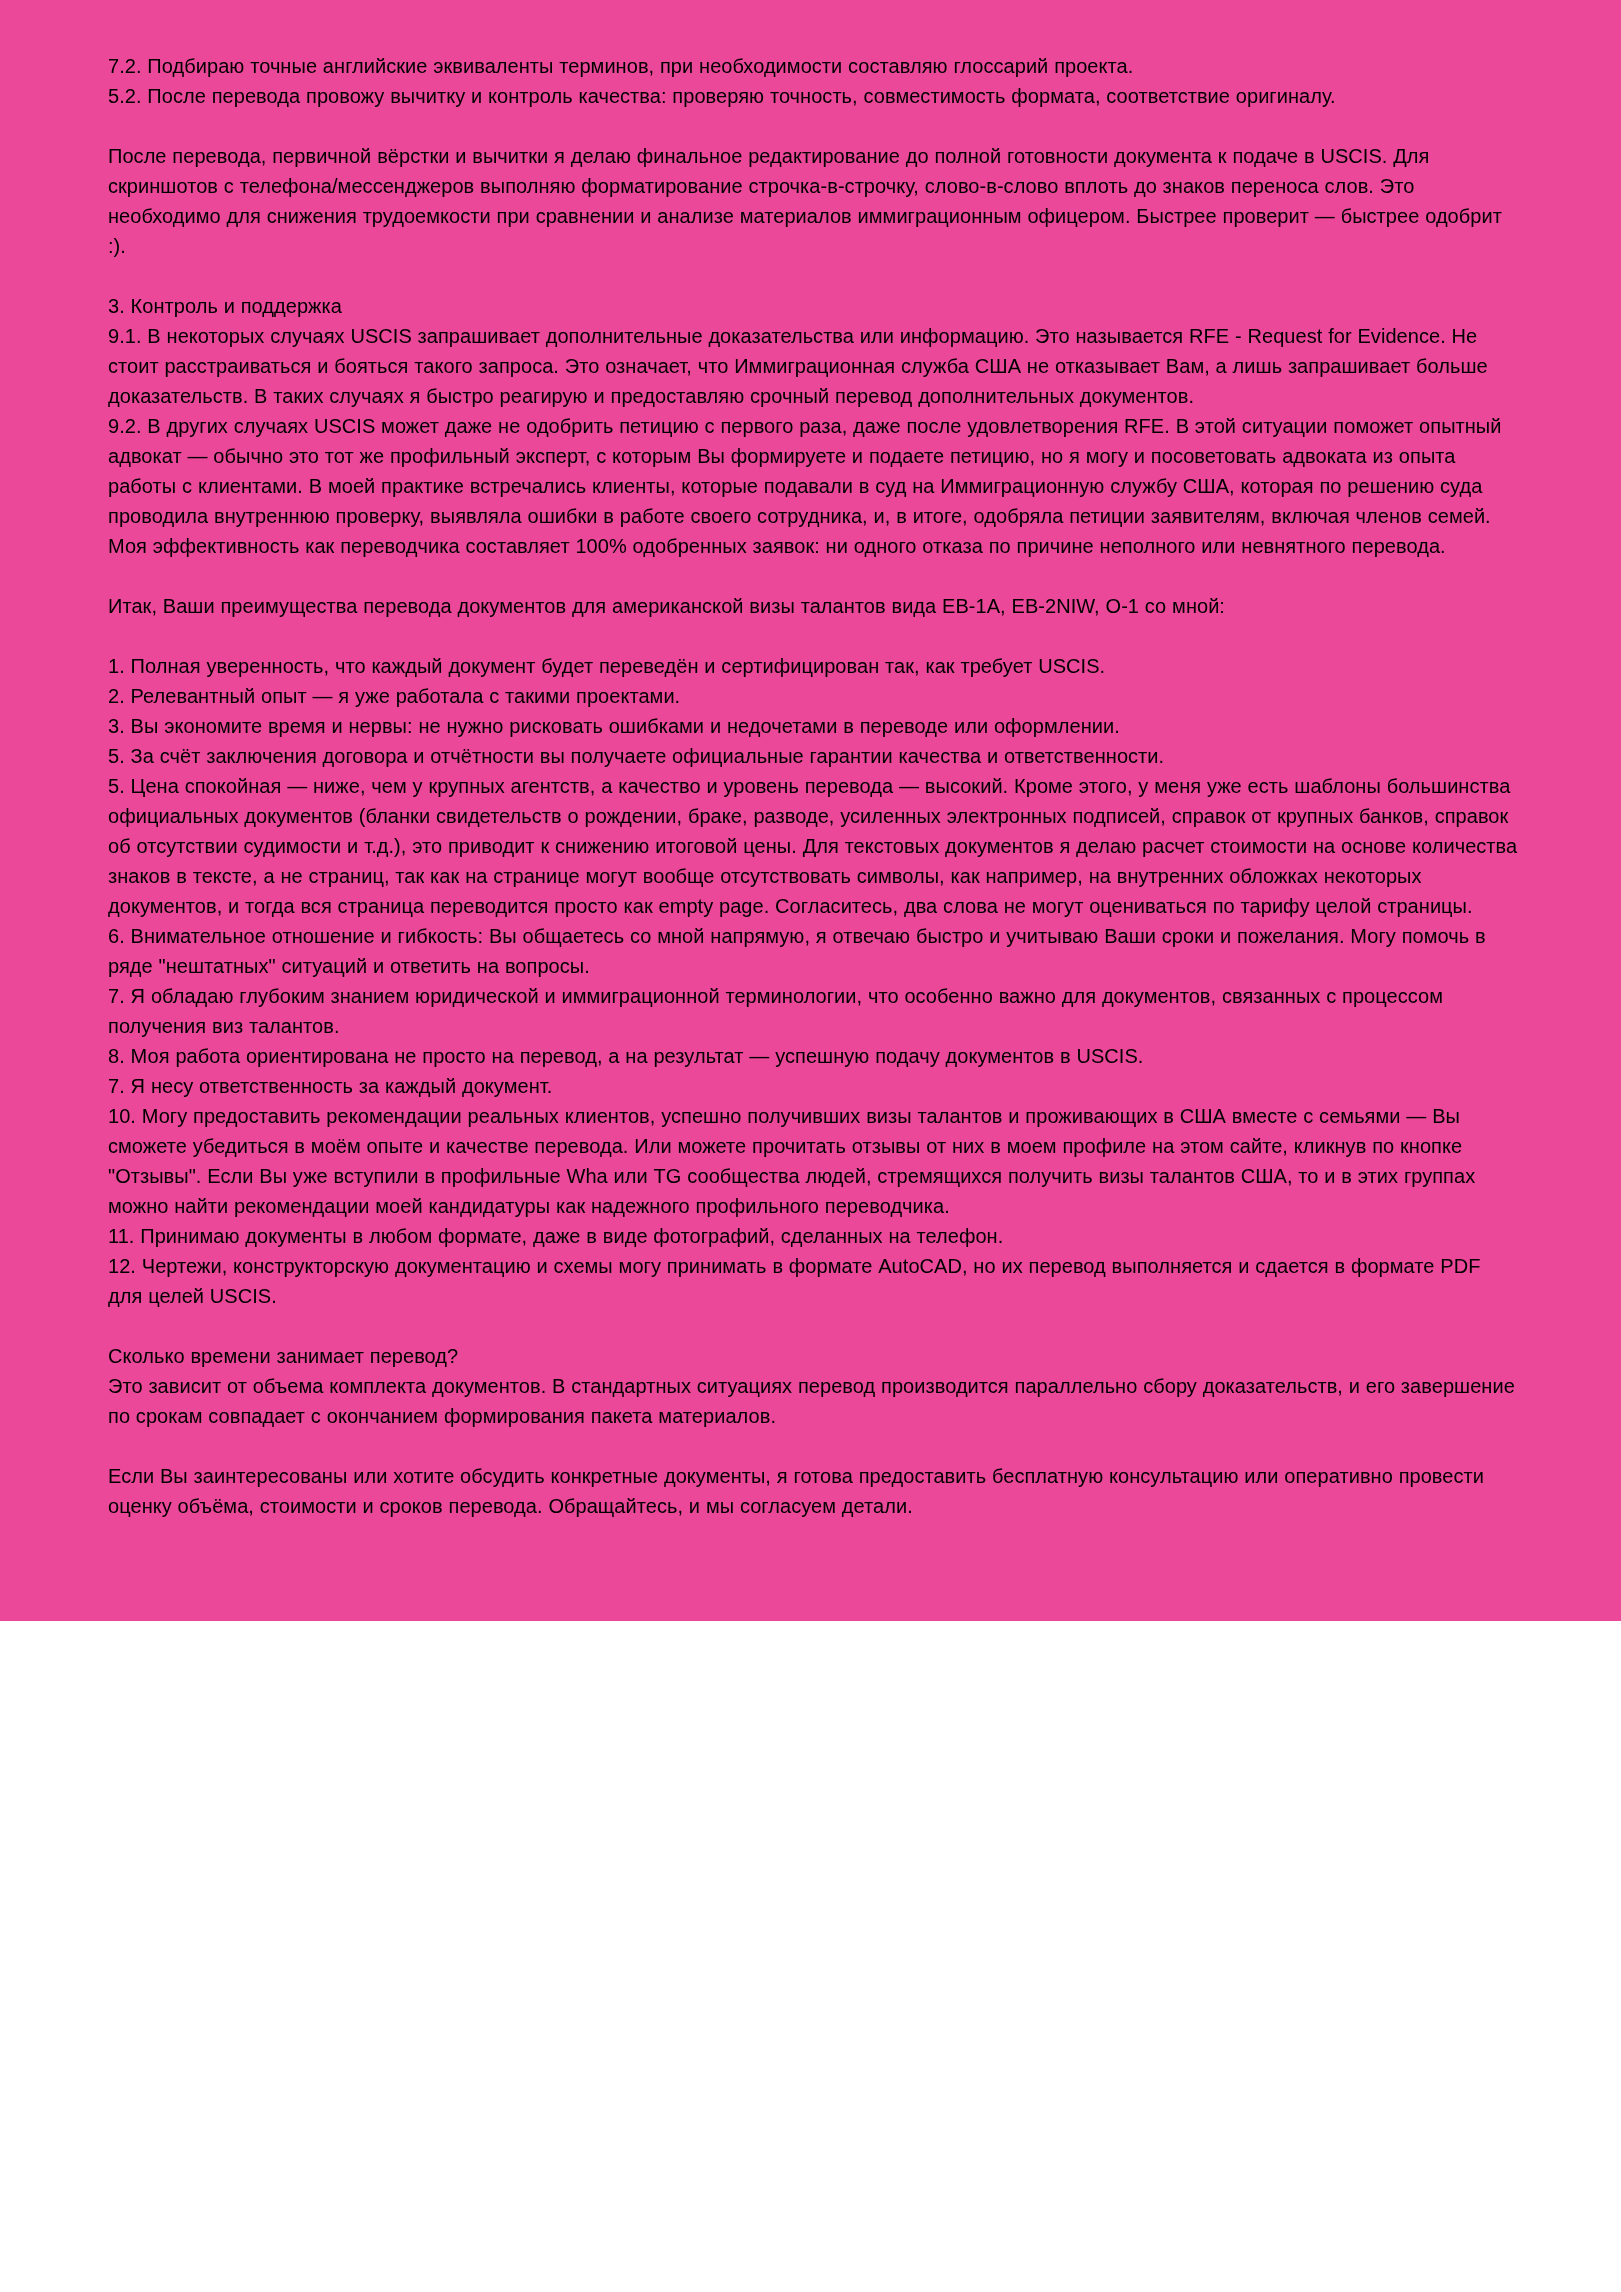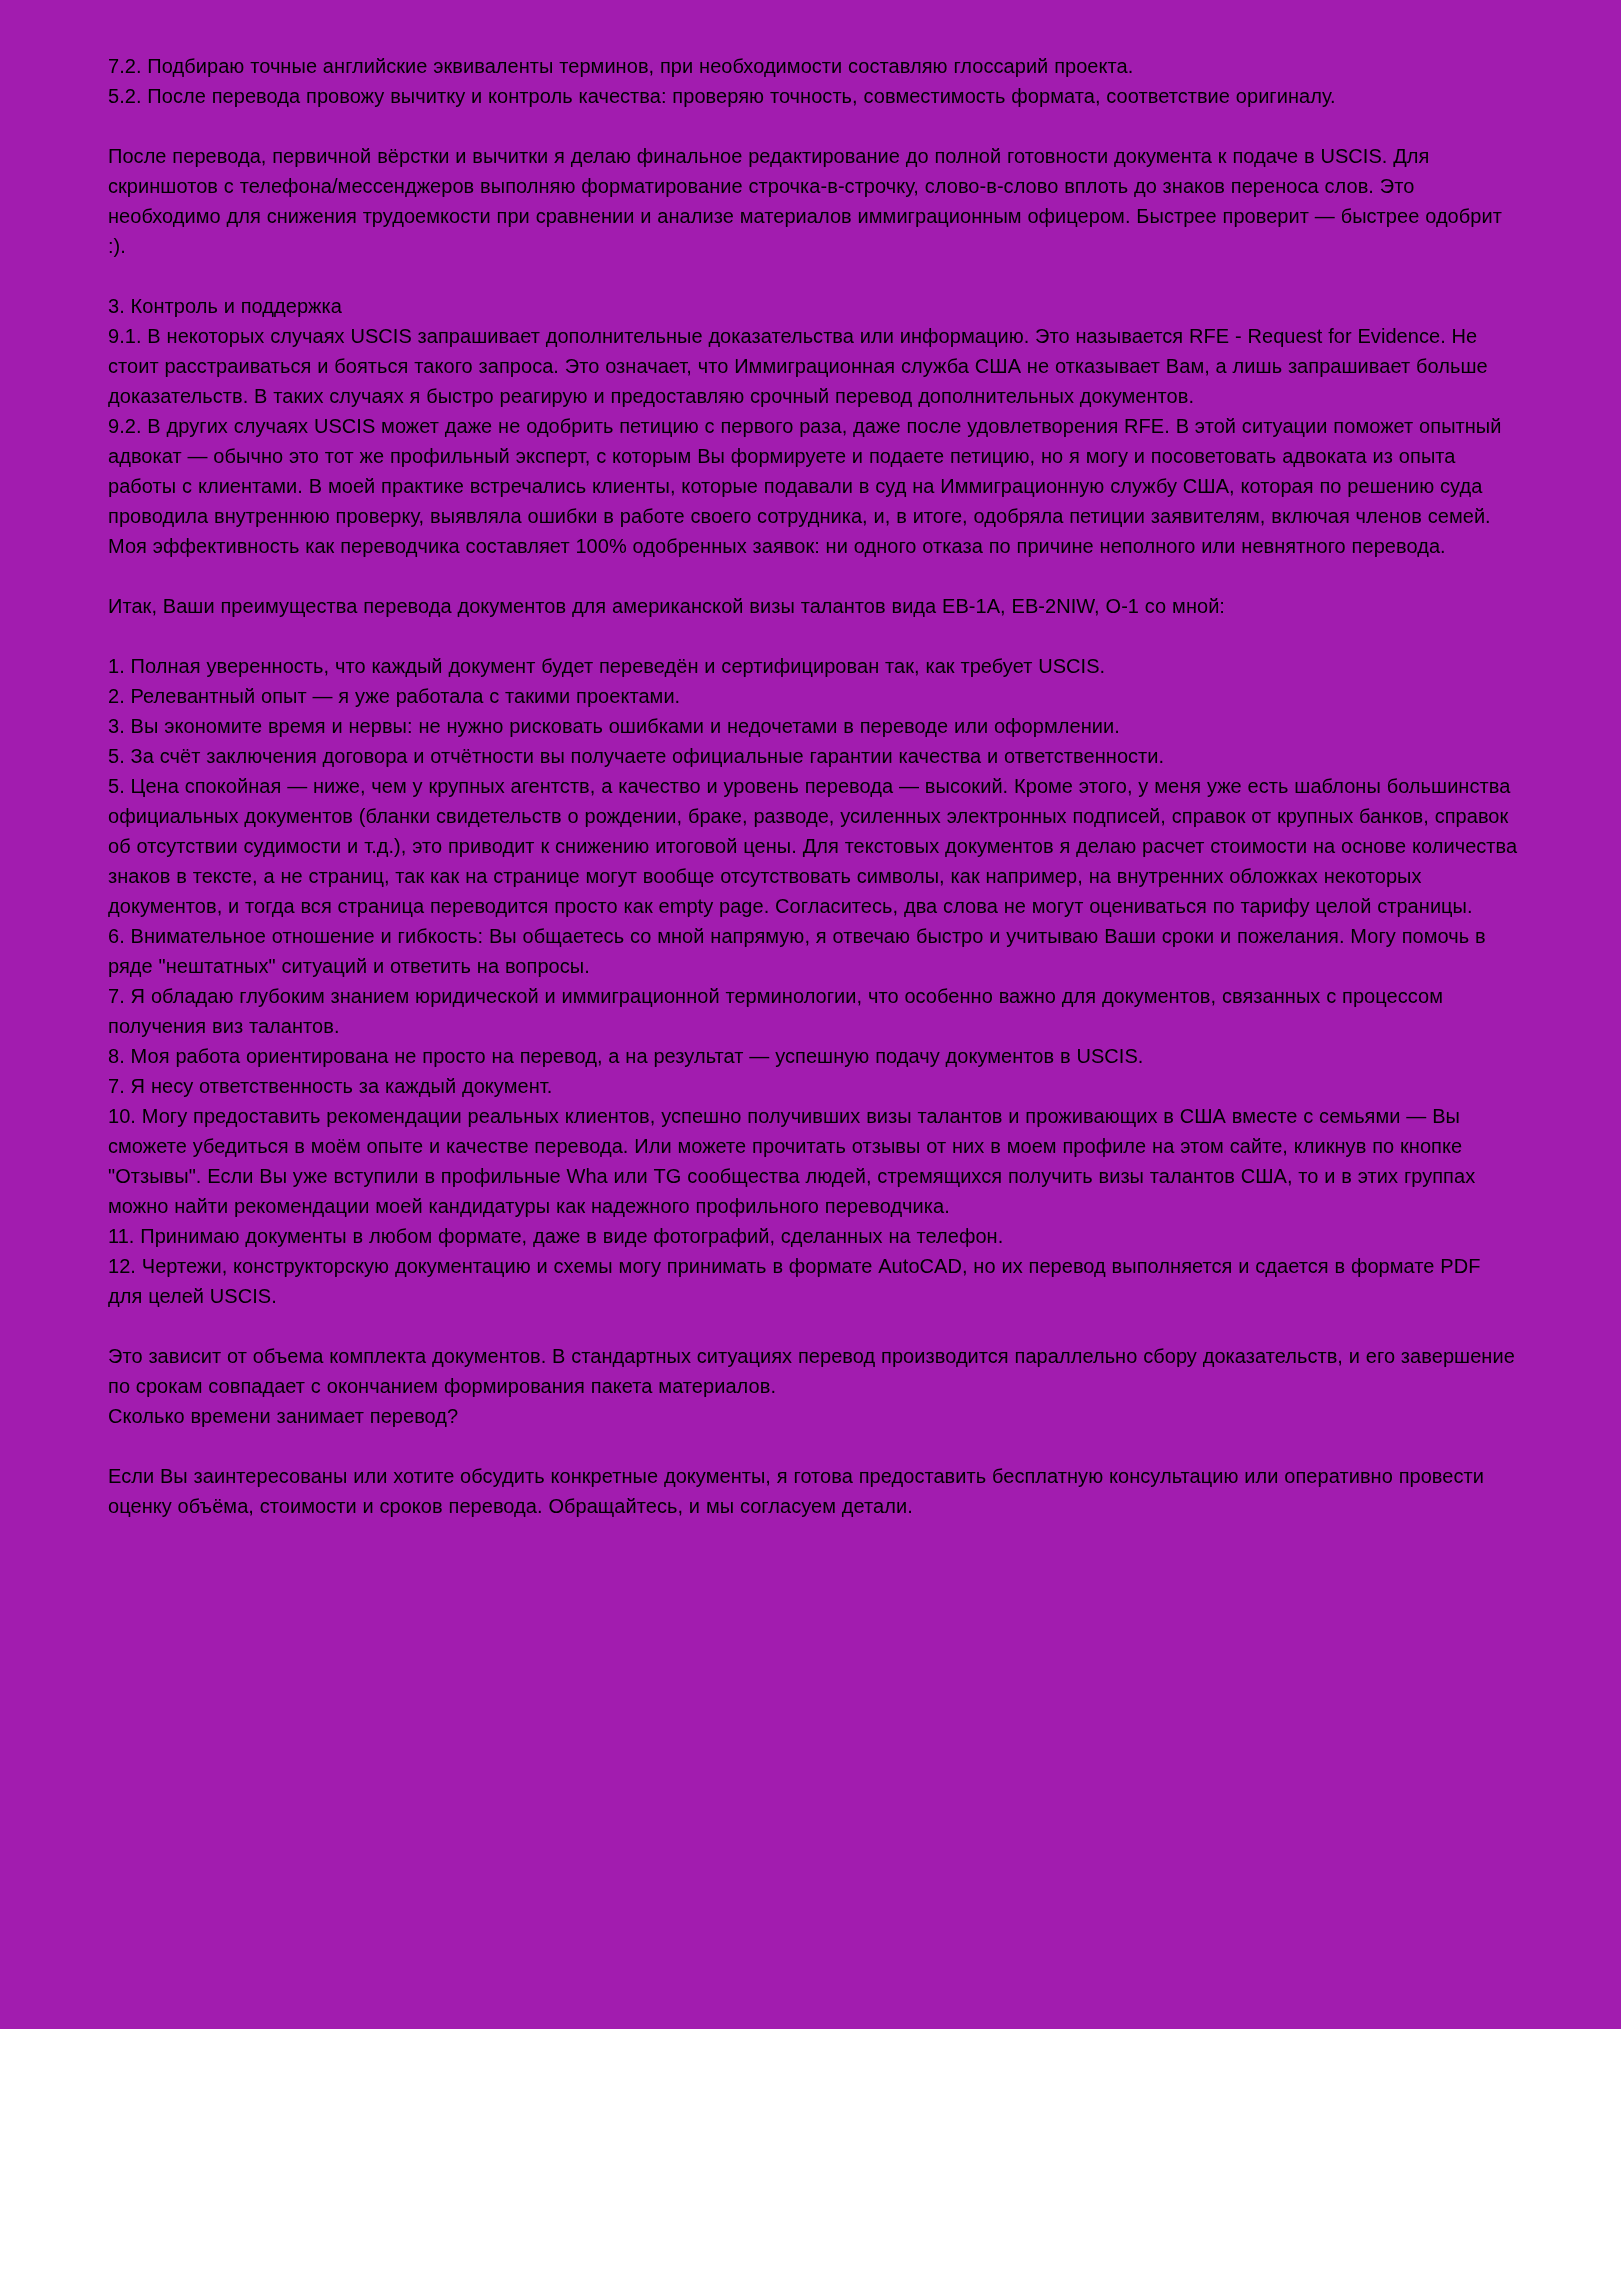--- a/index.html
+++ b/index.html
@@ -8,22 +8,22 @@
     padding: 0;
     background: #ffffff;
   }
   body {
     font-family: "Liberation Sans", "DejaVu Sans", sans-serif;
     color: #000000;
   }
   .page {
     position: relative;
     width: 1621px;
-    height: 2029px;
-    background: #a21caf;
+    height: 1621px;
+    background: #ec4899;
     box-sizing: border-box;
     padding: 51px 102px 8px 108px;
     overflow: hidden;
   }
   .doc-body {
     font-size: 20px;
     line-height: 30px;
     text-align: left;
     letter-spacing: 0.05px;
     word-spacing: 0.2px;
@@ -61,19 +61,19 @@
       <p class="para">5. За счёт заключения договора и отчётности вы получаете официальные гарантии качества и ответственности.</p>
       <p class="para">5. Цена спокойная — ниже, чем у крупных агентств, а качество и уровень перевода — высокий. Кроме этого, у меня уже есть шаблоны большинства официальных документов (бланки свидетельств о рождении, браке, разводе, усиленных электронных подписей, справок от крупных банков, справок об отсутствии судимости и т.д.), это приводит к снижению итоговой цены. Для текстовых документов я делаю расчет стоимости на основе количества знаков в тексте, а не страниц, так как на странице могут вообще отсутствовать символы, как например, на внутренних обложках некоторых документов, и тогда вся страница переводится просто как empty page. Согласитесь, два слова не могут оцениваться по тарифу целой страницы.</p>
       <p class="para">6. Внимательное отношение и гибкость: Вы общаетесь со мной напрямую, я отвечаю быстро и учитываю Ваши сроки и пожелания. Могу помочь в ряде "нештатных" ситуаций и ответить на вопросы.</p>
       <p class="para">7. Я обладаю глубоким знанием юридической и иммиграционной терминологии, что особенно важно для документов, связанных с процессом получения виз талантов.</p>
       <p class="para">8. Моя работа ориентирована не просто на перевод, а на результат — успешную подачу документов в USCIS.</p>
       <p class="para">7. Я несу ответственность за каждый документ.</p>
       <p class="para">10. Могу предоставить рекомендации реальных клиентов, успешно получивших визы талантов и проживающих в США вместе с семьями — Вы сможете убедиться в моём опыте и качестве перевода. Или можете прочитать отзывы от них в моем профиле на этом сайте, кликнув по кнопке "Отзывы". Если Вы уже вступили в профильные Wha или TG сообщества людей, стремящихся получить визы талантов США, то и в этих группах можно найти рекомендации моей кандидатуры как надежного профильного переводчика.</p>
       <p class="para">11. Принимаю документы в любом формате, даже в виде фотографий, сделанных на телефон.</p>
       <p class="para">12. Чертежи, конструкторскую документацию и схемы могу принимать в формате AutoCAD, но их перевод выполняется и сдается в формате PDF для целей USCIS.</p>
       <div class="gap"></div>
+      <p class="para">Сколько времени занимает перевод?</p>
       <p class="para">Это зависит от объема комплекта документов. В стандартных ситуациях перевод производится параллельно сбору доказательств, и его завершение по срокам совпадает с окончанием формирования пакета материалов.</p>
-      <p class="para">Сколько времени занимает перевод?</p>
       <div class="gap"></div>
       <p class="para">Если Вы заинтересованы или хотите обсудить конкретные документы, я готова предоставить бесплатную консультацию или оперативно провести оценку объёма, стоимости и сроков перевода. Обращайтесь, и мы согласуем детали.</p>
     </div>
 </div>
 
 
 </body></html>

